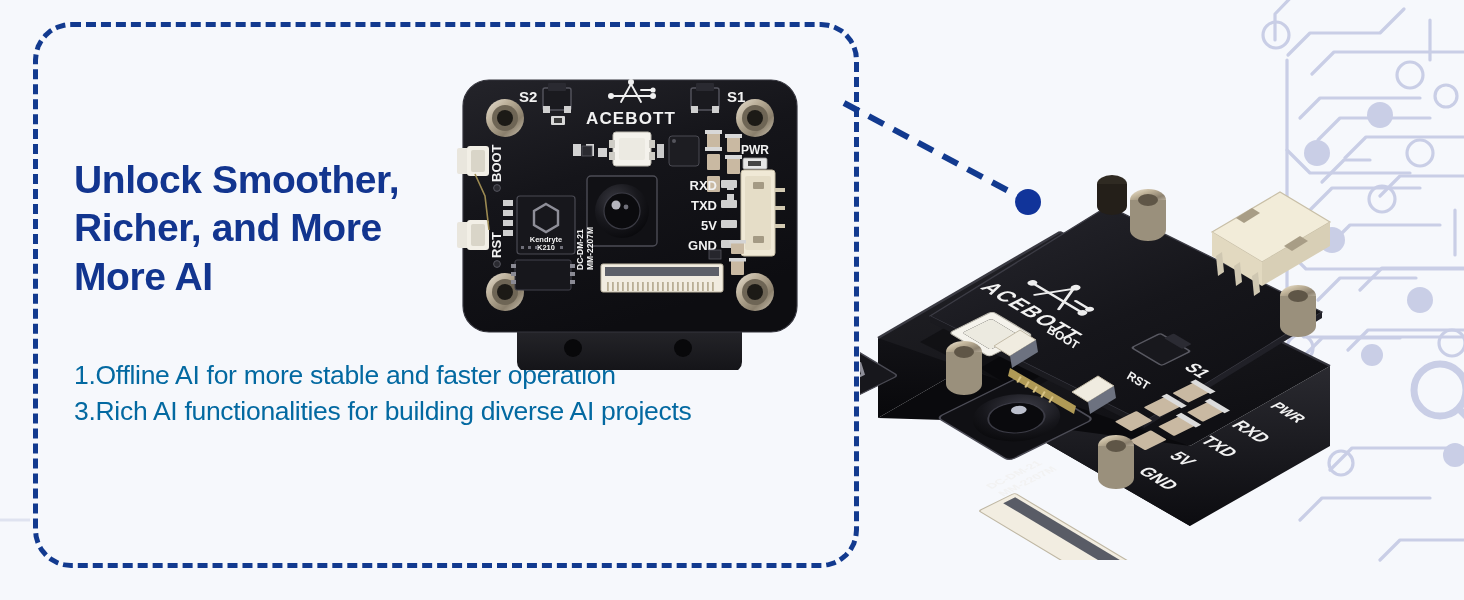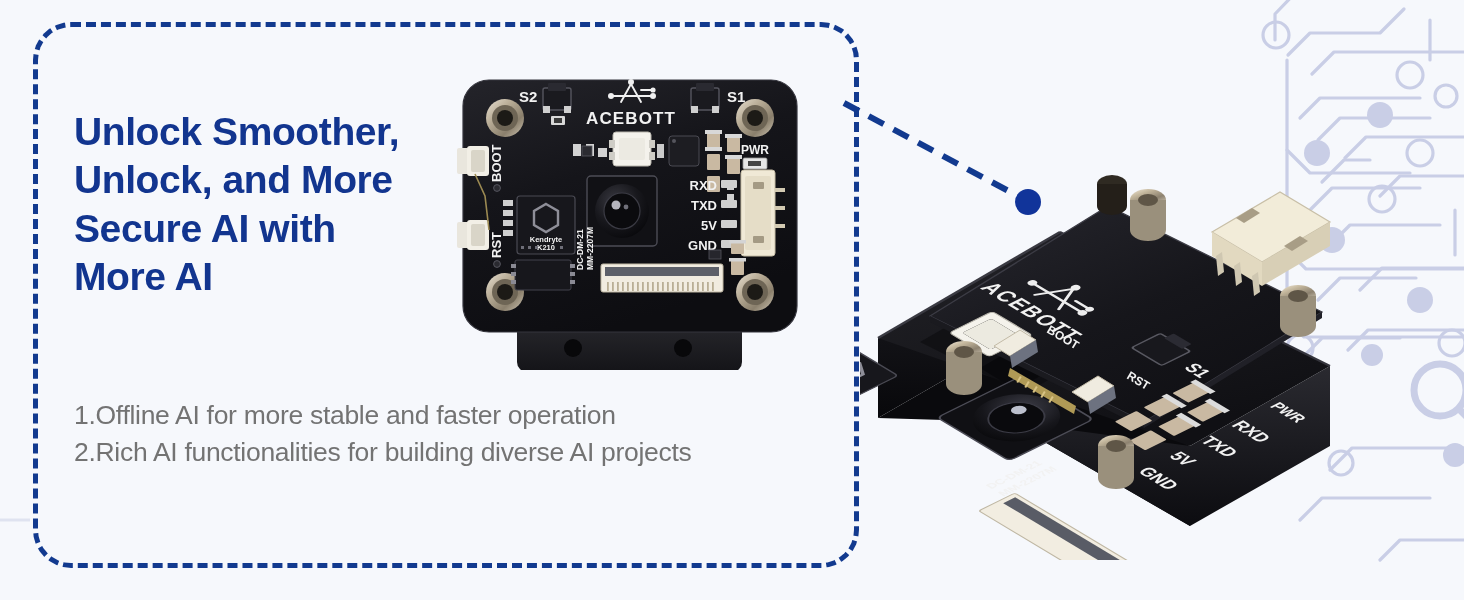--- a/index.html
+++ b/index.html
@@ -26,24 +26,25 @@
   .leader { position: absolute; left: 840px; top: 95px; z-index: 3; }
 
   
   .copy { position: absolute; left: 74px; top: 108px; z-index: 4; width: 740px; }
   .headline {
     color: #12358f;
     font-size: 39px;
     font-weight: bold;
     line-height: 1.24;
     letter-spacing: -0.4px;
+    margin-top: 48px;
   }
   .bullets {
-    margin-top: 96px;
-    color: #737373;
+    margin-top: 56px;
+    color: #0369a1;
     font-size: 26.5px;
     line-height: 1.37;
     letter-spacing: -0.3px;
   }
   .bullets div { white-space: pre-wrap; }
 
   
   .silk { fill: #f2f2f2; font-family: "Liberation Sans", sans-serif; font-weight: bold; }
   .pcb-front { position: absolute; left: 455px; top: 70px; z-index: 5; }
   .pcb-angle { position: absolute; left: 860px; top: 80px; z-index: 1; }
@@ -115,27 +116,26 @@
   <div class="dash-box"></div>
 
   <svg class="leader" width="220" height="140" viewBox="0 0 220 140">
     <line x1="4" y1="8" x2="176" y2="100" stroke="#123a8f" stroke-width="6" stroke-dasharray="17 11" stroke-linecap="butt"></line>
     <circle cx="188" cy="107" r="13" fill="#11349a"></circle>
   </svg>
 
   <div class="copy">
     <div class="headline">
       <div>Unlock Smoother,</div>
-      <div>Unlock, and More</div>
-      <div>Secure AI with</div>
+      <div>Richer, and More</div>
       <div>More AI</div>
     </div>
     <div class="bullets">
       <div>1.Offline AI for more stable and faster operation</div>
-      <div>2.Rich AI functionalities for building diverse AI projects</div>
+      <div>3.Rich AI functionalities for building diverse AI projects</div>
     </div>
   </div>
 
   <svg class="pcb-front" width="350" height="300" viewBox="0 0 350 300">
     <defs>
       <linearGradient id="brass" x1="0" y1="0" x2="1" y2="1">
         <stop offset="0%" stop-color="#e8e0d2"></stop>
         <stop offset="35%" stop-color="#b9ad97"></stop>
         <stop offset="70%" stop-color="#8a7f6c"></stop>
         <stop offset="100%" stop-color="#cfc6b4"></stop>

